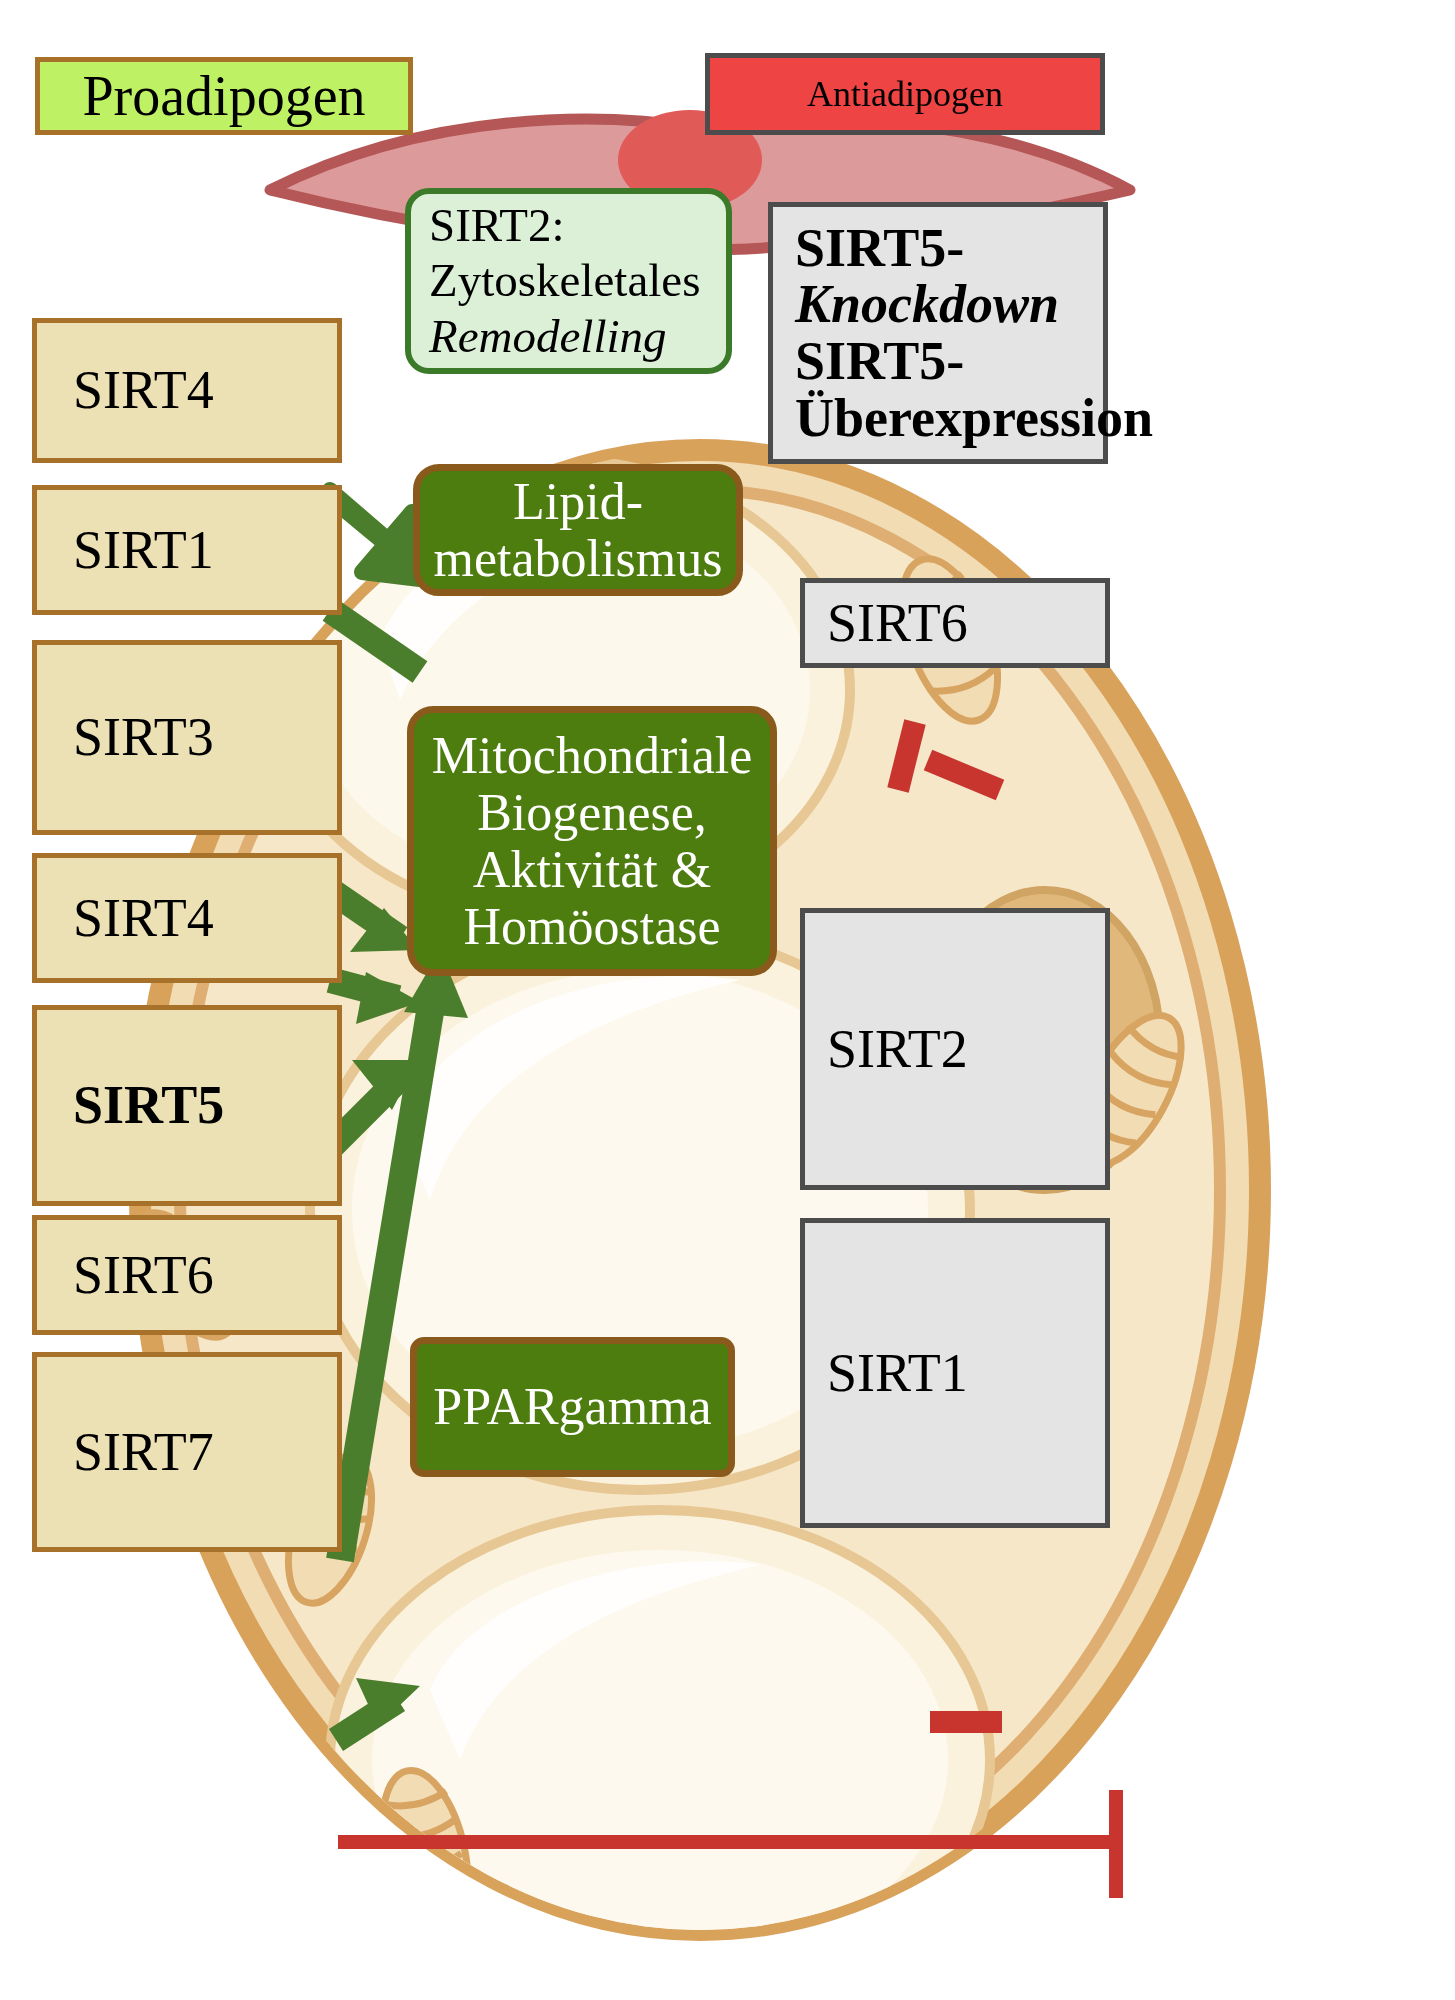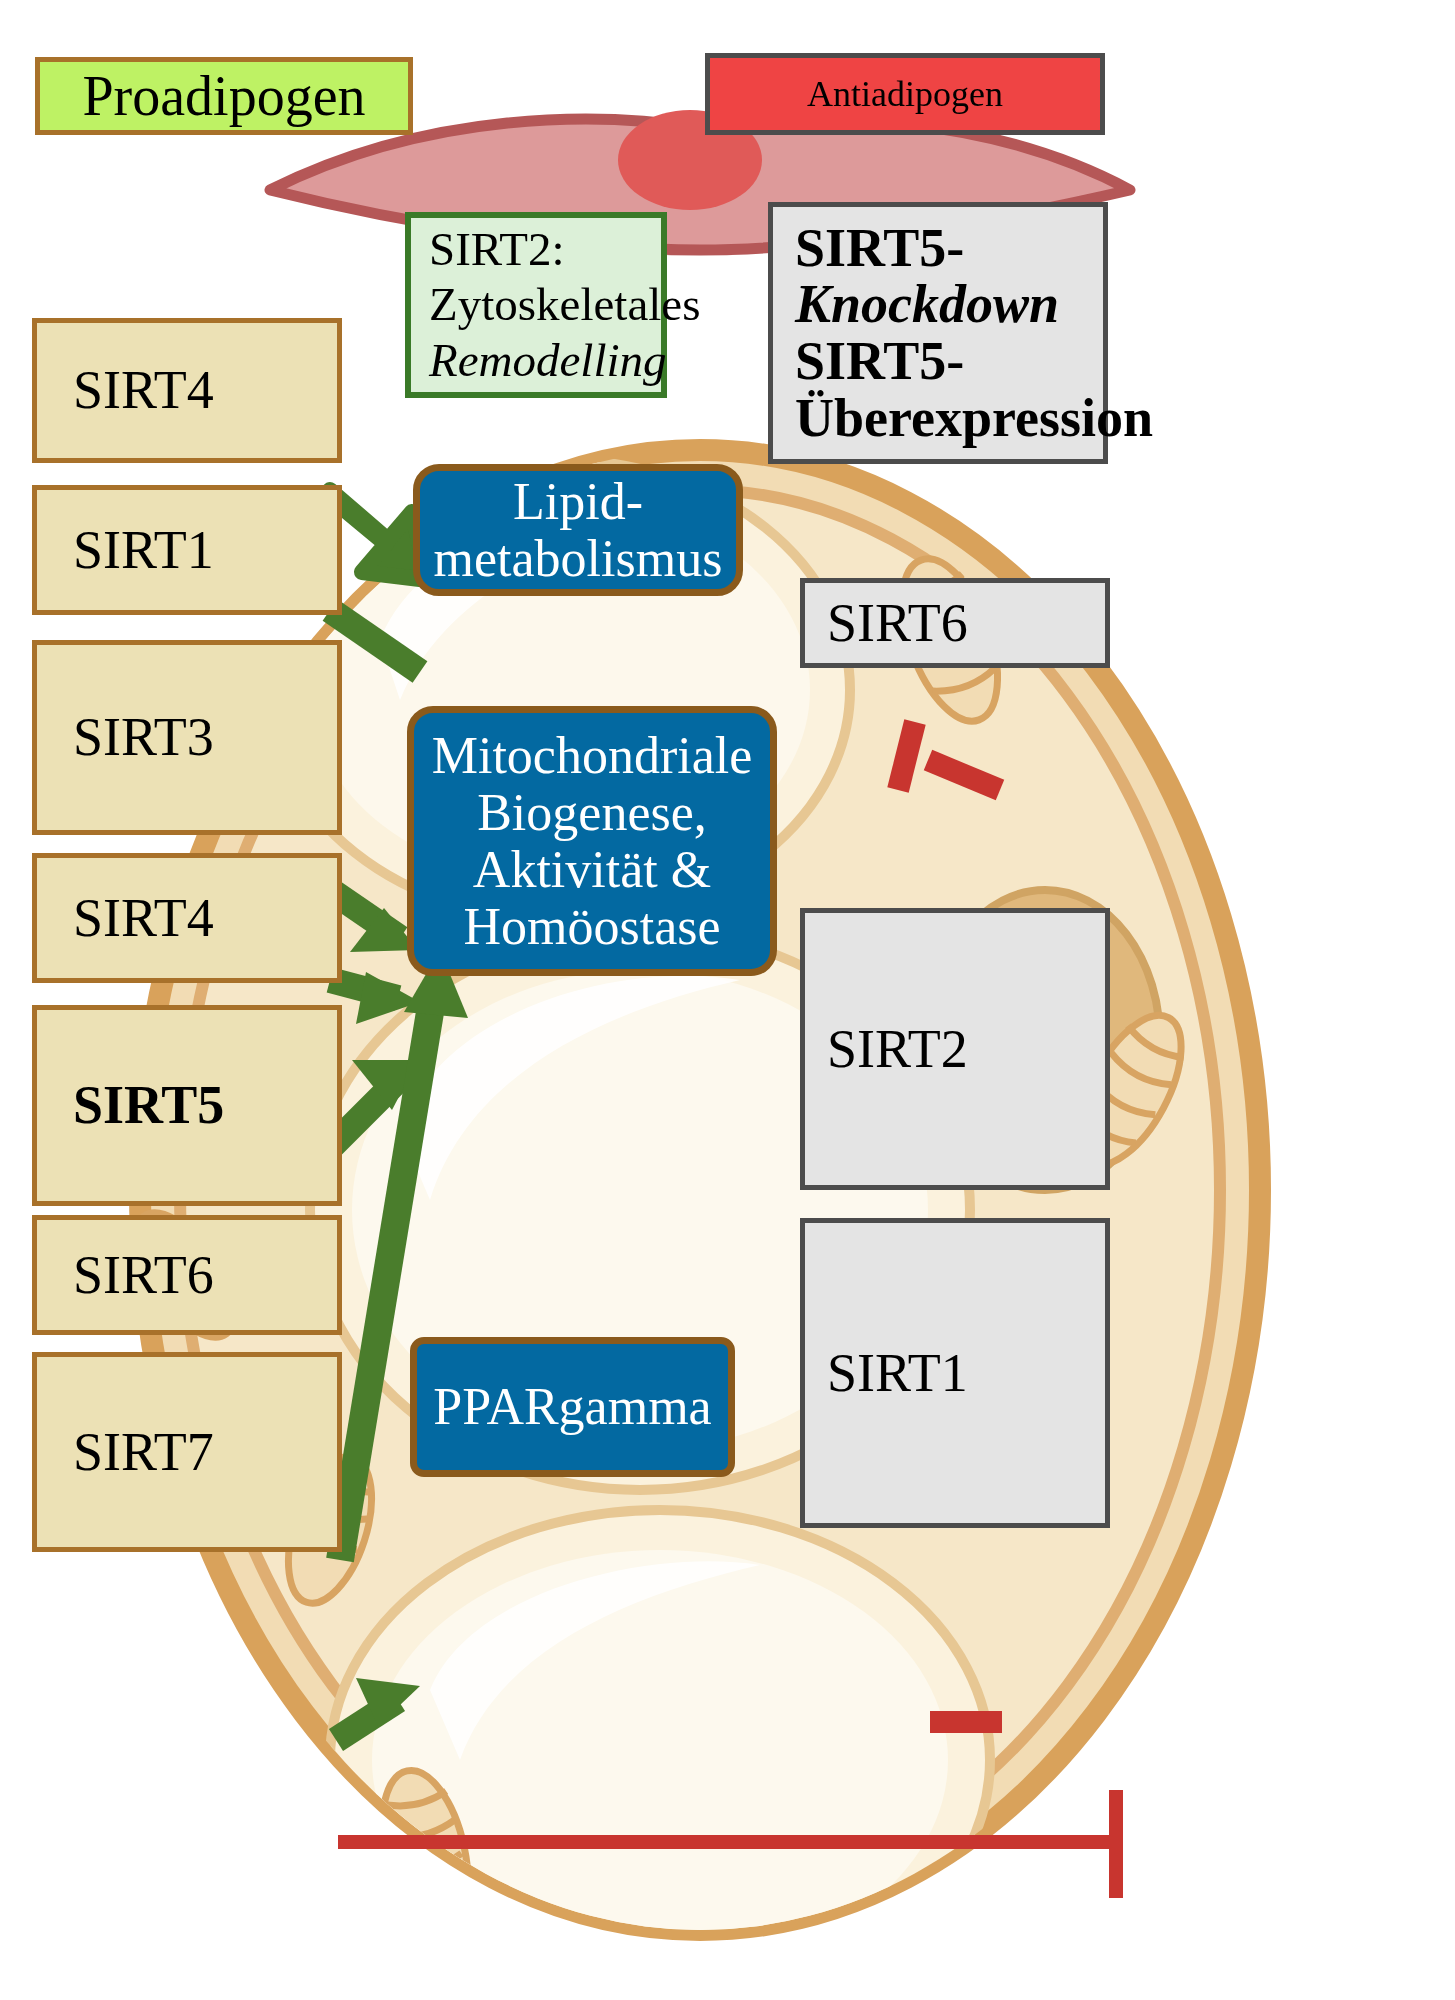--- a/index.html
+++ b/index.html
@@ -17,21 +17,21 @@
           padding-left:36px;font-size:54px;line-height:1.05;}
   .headerbox{background:#bef264;border:5px solid #a8712a;color:#000;
           justify-content:center;font-size:56px;}
   .graybox{background:#e4e4e4;border:5px solid #4c4c4c;color:#000;
            padding-left:22px;font-size:54px;line-height:1.05;}
   .grayhead{background:#ef4444;border:5px solid #4c4c4c;color:#000;
             justify-content:center;font-size:36px;}
   .greenbox{background:#dcf0d8;border:6px solid #3a7a28;color:#000;
             padding:10px 0 10px 18px;font-size:47px;line-height:1.18;
             align-items:flex-start;flex-direction:column;justify-content:center;}
-  .orangebox{background:#0369a1;border:7px solid #8a5a1c;border-radius:26px;
+  .orangebox{background:#4d7c0f;border:7px solid #8a5a1c;border-radius:26px;
              color:#ffffff;justify-content:center;text-align:center;
              font-size:52px;line-height:1.1;flex-direction:column;}
   .greenbox em{font-style:italic;}
   .graybox em{font-style:italic;}
   .lineblock{display:block;width:100%;}
 </style>
 </head>
 <body>
 
 <div id="stage">
@@ -132,21 +132,21 @@
   </svg>
 
   <div class="box headerbox" style="left:35px;top:57px;width:378px;height:78px;">
     <span>Proadipogen</span>
   </div>
 
   <div class="box grayhead" style="left:705px;top:53px;width:400px;height:82px;">
     <span>Antiadipogen</span>
   </div>
 
-  <div class="box greenbox" style="left:405px;top:212px;width:262px;height:186px;">
+  <div class="box greenbox" style="left:405px;top:188px;width:327px;height:186px;border-radius:24px;">
     <span class="lineblock">SIRT2:</span>
     <span class="lineblock">Zytoskeletales</span>
     <em class="lineblock">Remodelling</em>
   </div>
 
   <div class="box tanbox" style="left:32px;top:318px;width:310px;height:145px;">
     <span>SIRT4</span>
   </div>
   <div class="box tanbox" style="left:32px;top:485px;width:310px;height:130px;">
     <span>SIRT1</span>

